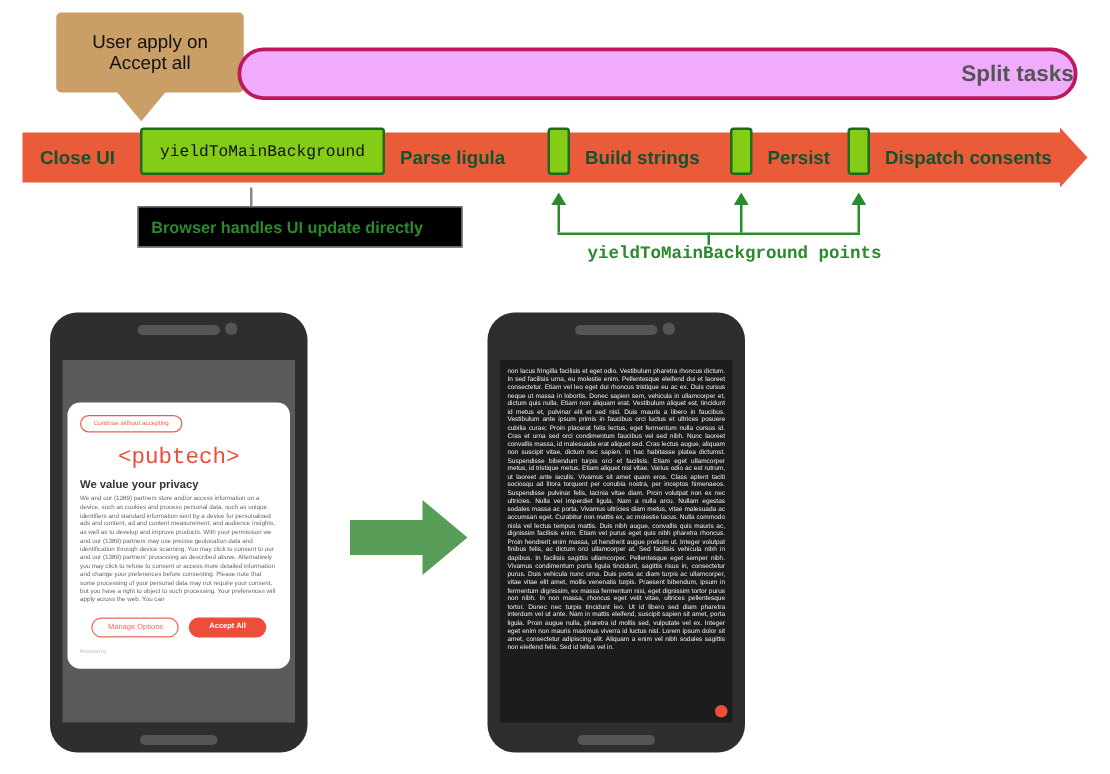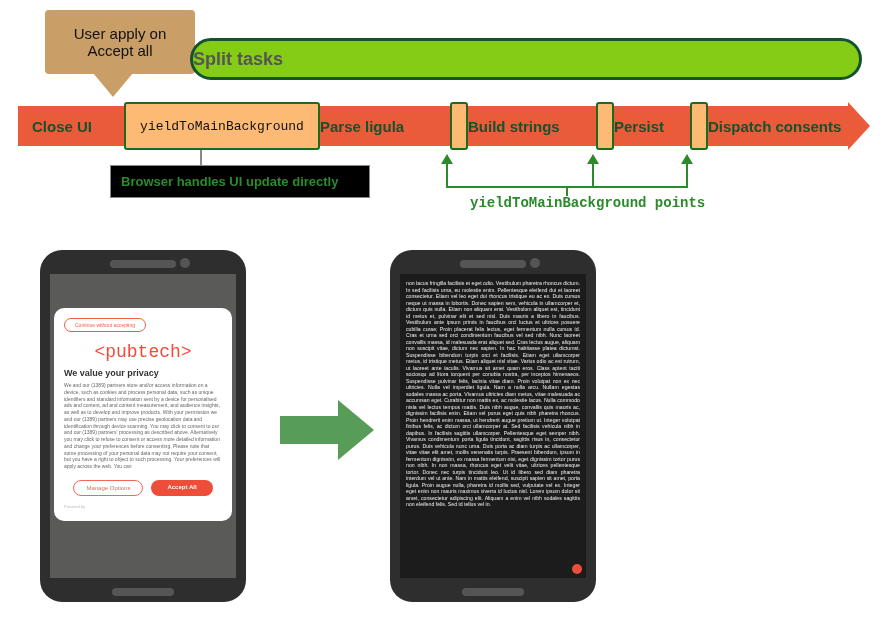--- a/index.html
+++ b/index.html
@@ -33,25 +33,25 @@
     border-left: 20px solid transparent;
     border-right: 20px solid transparent;
     border-top: 24px solid #C99E67;
   }
 
   
   .split-pill {
     position: absolute;
     left: 180px; top: 28px;
     width: 672px; height: 42px;
-    border: 3px solid #14532d;
+    border: 3px solid #be185d;
     border-radius: 22px;
-    display: flex; align-items: center; justify-content: flex-start;
+    display: flex; align-items: center; justify-content: flex-end;
     font-size: 18px; font-weight: bold; color: #555;
-    background: #84cc16;
+    background: #f0abfc;
   }
 
   
   .arrow-bar {
     position: absolute;
     left: 8px; top: 96px;
     width: 850px; height: 40px;
   }
   .arrow-body {
     position: absolute; left: 0; top: 0;
@@ -65,26 +65,26 @@
     border-bottom: 24px solid transparent;
     border-left: 22px solid #EA5B3A;
   }
   .seg-label {
     position: absolute; top: 0; height: 40px;
     display: flex; align-items: center;
     color: #14532d; font-weight: bold; font-size: 15px;
     white-space: nowrap;
   }
   .green-block {
-    position: absolute; top: -4px; height: 48px;
-    background: #fdba74;
+    position: absolute; top: -4px; height: 38px;
+    background: #84cc16;
     border: 2px solid #1F6A1F;
     border-radius: 3px;
     display: flex; align-items: center; justify-content: center;
-    color: #111; font-size: 13px; font-family: "Courier New", monospace; margin-left: 12px;
+    color: #111; font-size: 13px; font-family: "Courier New", monospace;
   }
   .green-block.small { width: 18px; }
 
   
   .info-box {
     position: absolute;
     left: 100px; top: 155px;
     width: 260px; padding: 8px 10px;
     border: 1px solid #888; background: #000000;
     font-size: 13px; font-weight: bold; color: #2C8A2C;
@@ -114,21 +114,21 @@
     border-bottom: 10px solid #2C8A2C;
   }
 
   
   .phones { position: absolute; left: 30px; top: 240px; width: 700px; height: 360px; }
   .phone {
     position: absolute;
     width: 206px; height: 352px;
     background: #2E2E2E;
     border-radius: 22px;
-    padding: 24px 10px 24px 10px;
+    padding: 38px 10px 24px 10px;
   }
   .phone .notch {
     position: absolute; left: 70px; top: 10px;
     width: 66px; height: 8px;
     background: #555; border-radius: 6px;
   }
   .phone .dot {
     position: absolute; left: 140px; top: 8px;
     width: 10px; height: 10px; border-radius: 5px; background: #555;
   }

